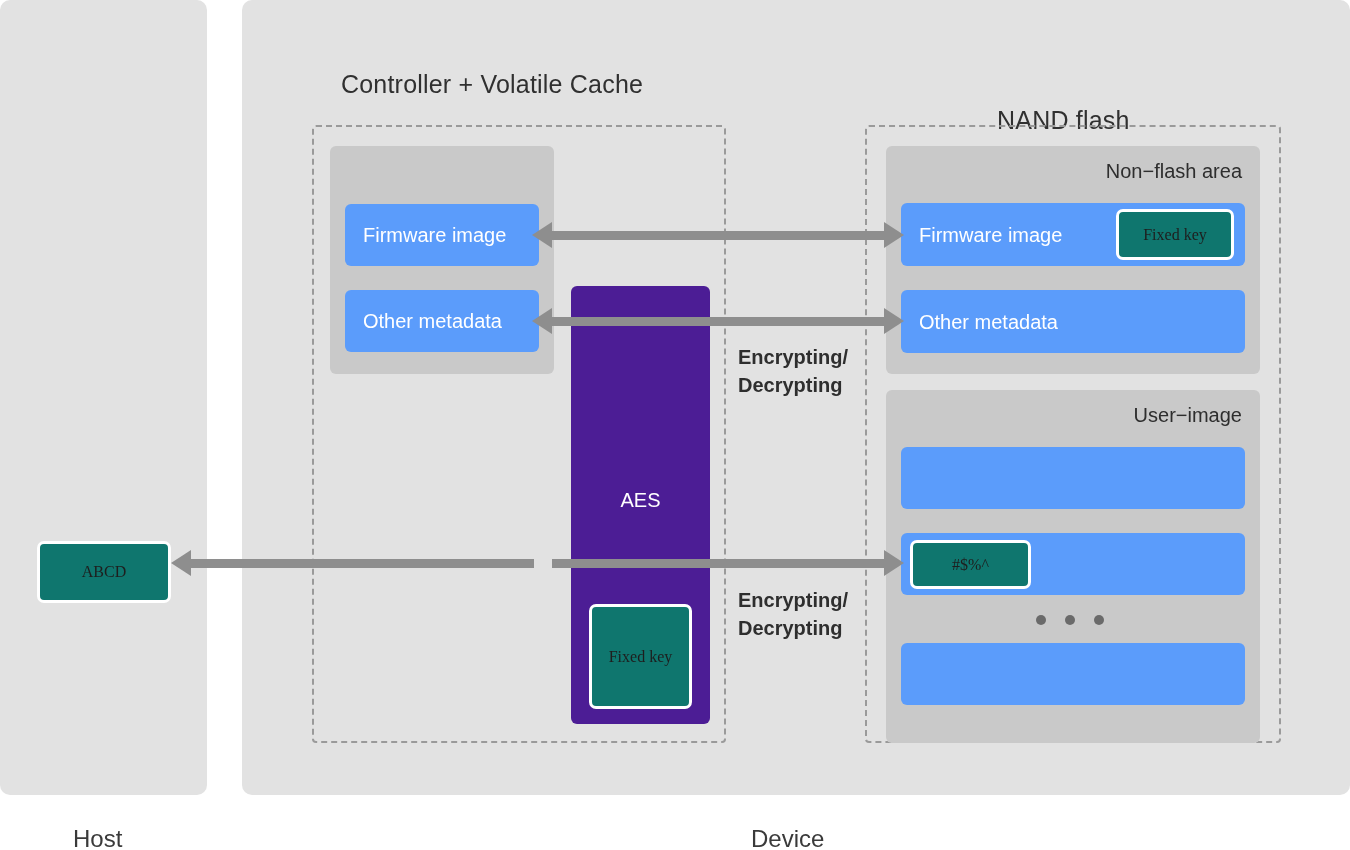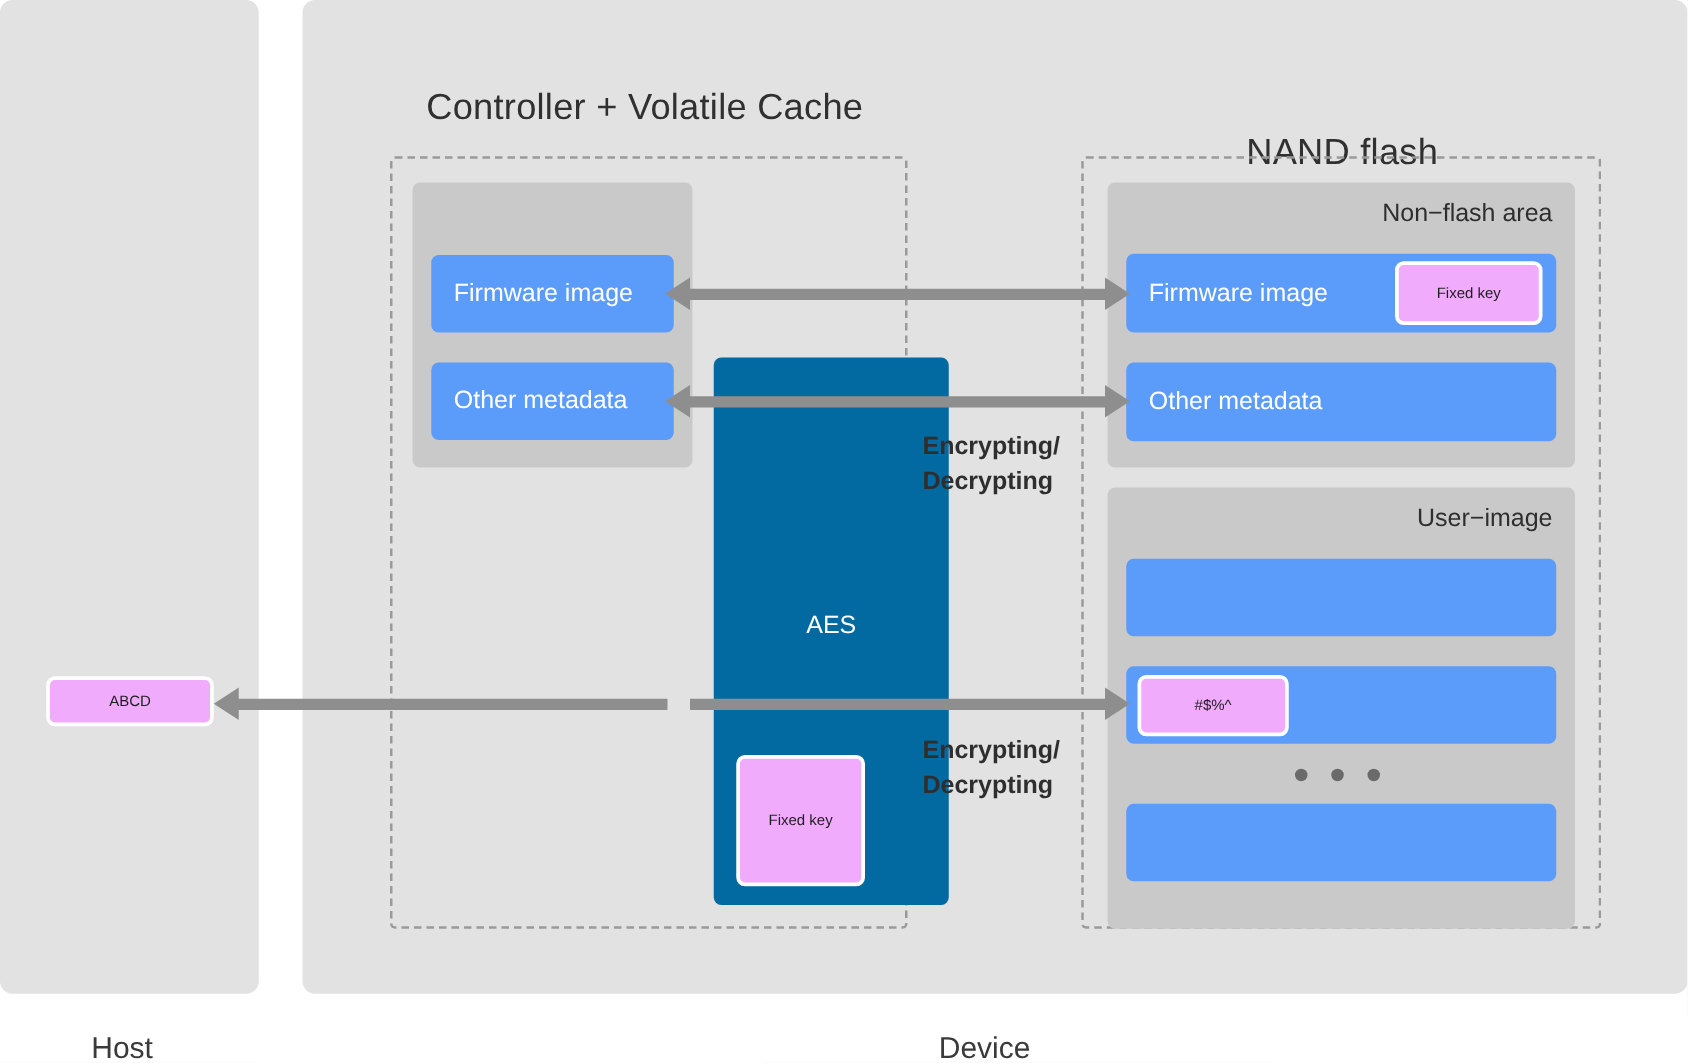--- a/index.html
+++ b/index.html
@@ -24,21 +24,21 @@
     position: absolute;
     background: #e2e2e2;
     border-radius: 10px;
   }
   #host-panel   { left: 0px;   top: 0px; width: 207px; height: 795px; }
   #device-panel { left: 242px; top: 0px; width: 1108px; height: 795px; }
 
   
   .section-title {
     position: absolute;
-    font-size: 29px;
+    font-size: 25px;
     color: #303030;
     letter-spacing: .2px;
     white-space: nowrap;
   }
   #title-controller { left: 341px; top: 70px; }
   #title-nand       { left: 997px; top: 70px; margin-top: 36px; }
 
   
   .caption {
     position: absolute;
@@ -109,50 +109,50 @@
   #blk-meta-nand  { left: 901px; top: 290px; width: 344px; height: 63px; }
 
   #blk-user-1     { left: 901px; top: 447px; width: 344px; height: 62px; }
   #blk-user-2     { left: 901px; top: 533px; width: 344px; height: 62px; }
   #blk-user-3     { left: 901px; top: 643px; width: 344px; height: 62px; }
 
   
   #aes-box {
     position: absolute;
     left: 571px; top: 286px;
-    width: 159px; height: 438px;
-    background: #0369a1;
+    width: 139px; height: 438px;
+    background: #4c1d95;
     border-radius: 6px;
-    padding-left: 29px;
   }
   #aes-label {
     position: absolute;
     left: 0; right: 0;
     top: 203px;
     text-align: center;
     color: #ffffff;
     font-size: 20px;
   }
 
   
   .yellow {
     position: absolute;
-    background: #f0abfc;
+    background: #0f766e;
     border: 3px solid #ffffff;
     border-radius: 7px;
     box-sizing: border-box;
     color: #1e1e1e;
-    font-size: 12px;
+    font-size: 16px;
     display: flex;
     align-items: center;
     justify-content: center;
     text-align: center;
     line-height: 1.2;
-  }
-  #chip-abcd      { left: 37px;  top: 541px; width: 134px; height: 40px; }
+    font-family: Liberation Serif, serif;
+  }
+  #chip-abcd      { left: 37px;  top: 541px; width: 134px; height: 62px; }
   #chip-fixedkey-nand { left: 1116px; top: 209px; width: 118px; height: 51px; }
   #chip-fixedkey-aes  { left: 589px;  top: 604px; width: 103px; height: 105px; }
   #chip-cipher    { left: 910px; top: 540px; width: 121px; height: 49px; }
 
   
   .arrow-line {
     position: absolute;
     background: #8e8e8e;
     height: 9px;
   }

